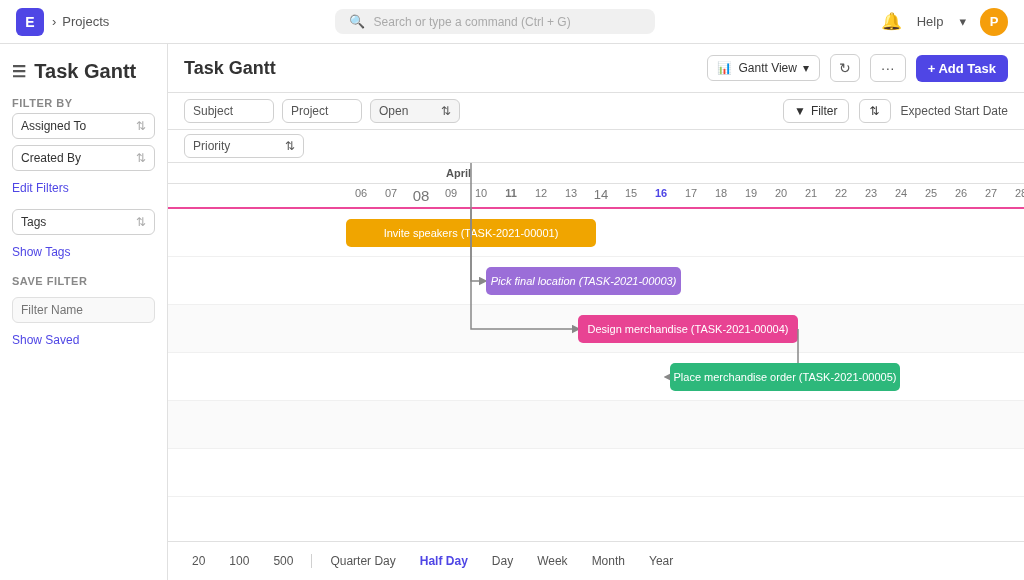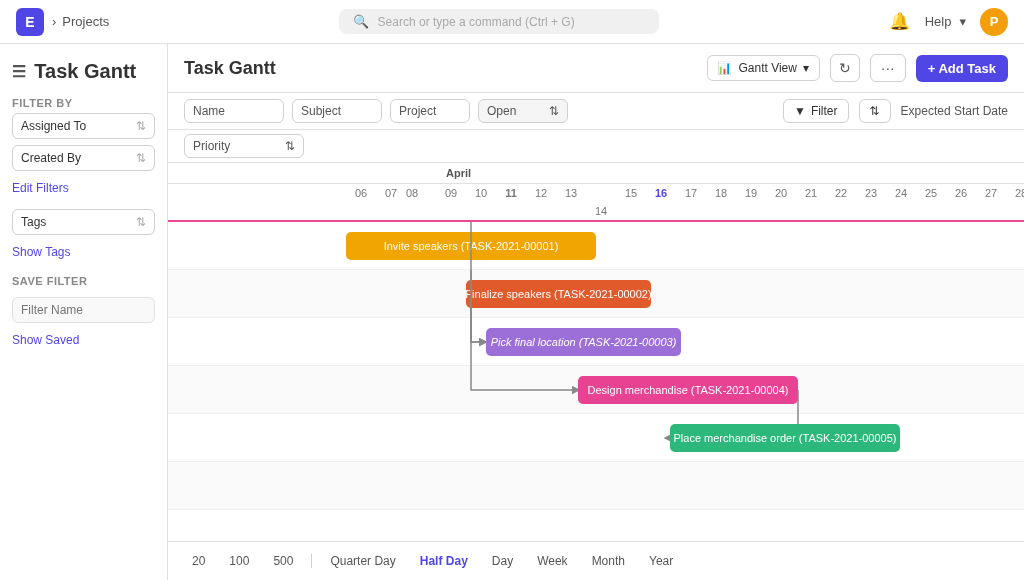--- a/index.html
+++ b/index.html
@@ -18,21 +18,21 @@
       color: #fff; font-weight: 700; font-size: 14px;
     }
     .topnav-breadcrumb { display: flex; align-items: center; gap: 6px; color: #555; font-size: 13px; }
     .topnav-center {
       display: flex; align-items: center;
       background: #f0f0f0; border-radius: 8px;
       padding: 5px 14px; gap: 8px; color: #666; font-size: 13px; width: 320px;
     }
     .topnav-right { display: flex; align-items: center; gap: 14px; }
     .bell-icon { font-size: 17px; color: #555; cursor: pointer; }
-    .help-btn { display: flex; align-items: center; gap: 8px; color: #555; cursor: pointer; font-size: 13px; }
+    .help-btn { display: flex; align-items: center; gap: 16px; color: #555; cursor: pointer; font-size: 13px; }
     .avatar {
       width: 28px; height: 28px; background: #f59e0b; border-radius: 50%;
       display: flex; align-items: center; justify-content: center;
       color: #fff; font-weight: 700; font-size: 13px;
     }
 
     
     .main-layout { display: flex; height: calc(580px - 44px); }
 
     
@@ -212,23 +212,20 @@
         </div>
         <div class="refresh-btn">↻</div>
         <div class="more-btn">···</div>
         <button class="add-task-btn">+ Add Task</button>
       </div>
     </div>
 
     <div class="gantt-area">
 
       <div class="filter-row">
-        <div class="filter-col filter-col-name">
-          <span>Name</span>
-        </div>
         <div class="filter-col filter-col-subject">
           <span>Subject</span>
         </div>
         <div class="filter-col filter-col-project">
           <span>Project</span>
         </div>
         <div class="filter-col filter-col-open">
           <span>Open</span>
           <span>⇅</span>
         </div>
@@ -253,27 +250,27 @@
 
       <div class="gantt-chart" style="position:relative; overflow:hidden; flex:1;">
 
         <div style="display:flex; border-bottom:1px solid #e0e0e0; background:#fff; padding: 4px 0 4px 178px; align-items:center;">
           <span style="font-size:11px;font-weight:600;color:#555;margin-left:100px;">April</span>
         </div>
 
         <div style="display:flex; border-bottom:2px solid #ec4899; background:#fff; padding:3px 0 3px 178px;">
           <div style="width:30px;text-align:center;font-size:11px;color:#777;flex-shrink:0;">06</div>
           <div style="width:30px;text-align:center;font-size:11px;color:#777;flex-shrink:0;">07</div>
-          <div style="width:30px;font-size:11px;color:#777;flex-shrink:0;">08</div>
+          <div style="width:30px;text-align:center;font-size:15px;color:#777;flex-shrink:0;">08</div>
           <div style="width:30px;text-align:center;font-size:11px;color:#777;flex-shrink:0;">09</div>
           <div style="width:30px;text-align:center;font-size:11px;color:#777;flex-shrink:0;">10</div>
           <div style="width:30px;text-align:center;font-size:11px;color:#777;flex-shrink:0;font-weight:bold;">11</div>
           <div style="width:30px;text-align:center;font-size:11px;color:#777;flex-shrink:0;">12</div>
           <div style="width:30px;text-align:center;font-size:11px;color:#777;flex-shrink:0;">13</div>
-          <div style="width:30px;text-align:center;font-size:11px;color:#777;flex-shrink:0;margin-top:18px;">14</div>
+          <div style="width:30px;text-align:center;font-size:13px;color:#777;flex-shrink:0;">14</div>
           <div style="width:30px;text-align:center;font-size:11px;color:#777;flex-shrink:0;">15</div>
           <div style="width:30px;text-align:center;font-size:11px;color:#777;flex-shrink:0;font-weight:700;color:#4f46e5;">16</div>
           <div style="width:30px;text-align:center;font-size:11px;color:#777;flex-shrink:0;">17</div>
           <div style="width:30px;text-align:center;font-size:11px;color:#777;flex-shrink:0;">18</div>
           <div style="width:30px;text-align:center;font-size:11px;color:#777;flex-shrink:0;">19</div>
           <div style="width:30px;text-align:center;font-size:11px;color:#777;flex-shrink:0;">20</div>
           <div style="width:30px;text-align:center;font-size:11px;color:#777;flex-shrink:0;">21</div>
           <div style="width:30px;text-align:center;font-size:11px;color:#777;flex-shrink:0;">22</div>
           <div style="width:30px;text-align:center;font-size:11px;color:#777;flex-shrink:0;">23</div>
           <div style="width:30px;text-align:center;font-size:11px;color:#777;flex-shrink:0;">24</div>
@@ -283,32 +280,20 @@
           <div style="width:30px;text-align:center;font-size:11px;color:#777;flex-shrink:0;">28</div>
 
         </div>
 
         <div style="position:relative; background:#fff;">
 
           <div style="height:48px; border-bottom:1px solid #f0f0f0; position:relative;">
             <div style="position:absolute; top:10px; left:178px; height:28px; width:250px; background:#f0a500; border-radius:5px; display:flex;align-items:center;justify-content:center;font-size:11px;font-weight:500;color:#fff;padding:0 10px;white-space:nowrap;">Invite speakers (TASK-2021-00001)</div>
           </div>
 
-          <div style="height:48px; border-bottom:1px solid #f0f0f0; position:relative; background:#fafafa;">
-
-            <svg style="position:absolute;top:0;left:0;width:100%;height:100%;overflow:visible;pointer-events:none;">
-              <defs>
-                <marker id="a1" markerWidth="6" markerHeight="6" refX="3" refY="3" orient="auto">
-                  <path d="M0,0 L0,6 L6,3 z" fill="#888"></path>
-                </marker>
-              </defs>
-              <path d="M 303 24 L 303 72 L 315 72" stroke="#888" stroke-width="1.5" fill="none" marker-end="url(#a1)"></path>
-            </svg>
-            <div style="position:absolute; top:10px; left:298px; height:28px; width:185px; background:#e05a2b; border-radius:5px; display:flex;align-items:center;justify-content:center;font-size:11px;font-weight:500;color:#fff;padding:0 10px;white-space:nowrap;">Finalize speakers (TASK-2021-00002)</div>
-          </div>
 
           <div style="height:48px; border-bottom:1px solid #f0f0f0; position:relative;">
             <svg style="position:absolute;top:0;left:0;width:100%;height:100%;overflow:visible;pointer-events:none;">
               <defs>
                 <marker id="a2" markerWidth="6" markerHeight="6" refX="3" refY="3" orient="auto">
                   <path d="M0,0 L0,6 L6,3 z" fill="#888"></path>
                 </marker>
               </defs>
               <path d="M 303 -48 L 303 24 L 315 24" stroke="#888" stroke-width="1.5" fill="none" marker-end="url(#a2)"></path>
             </svg>

